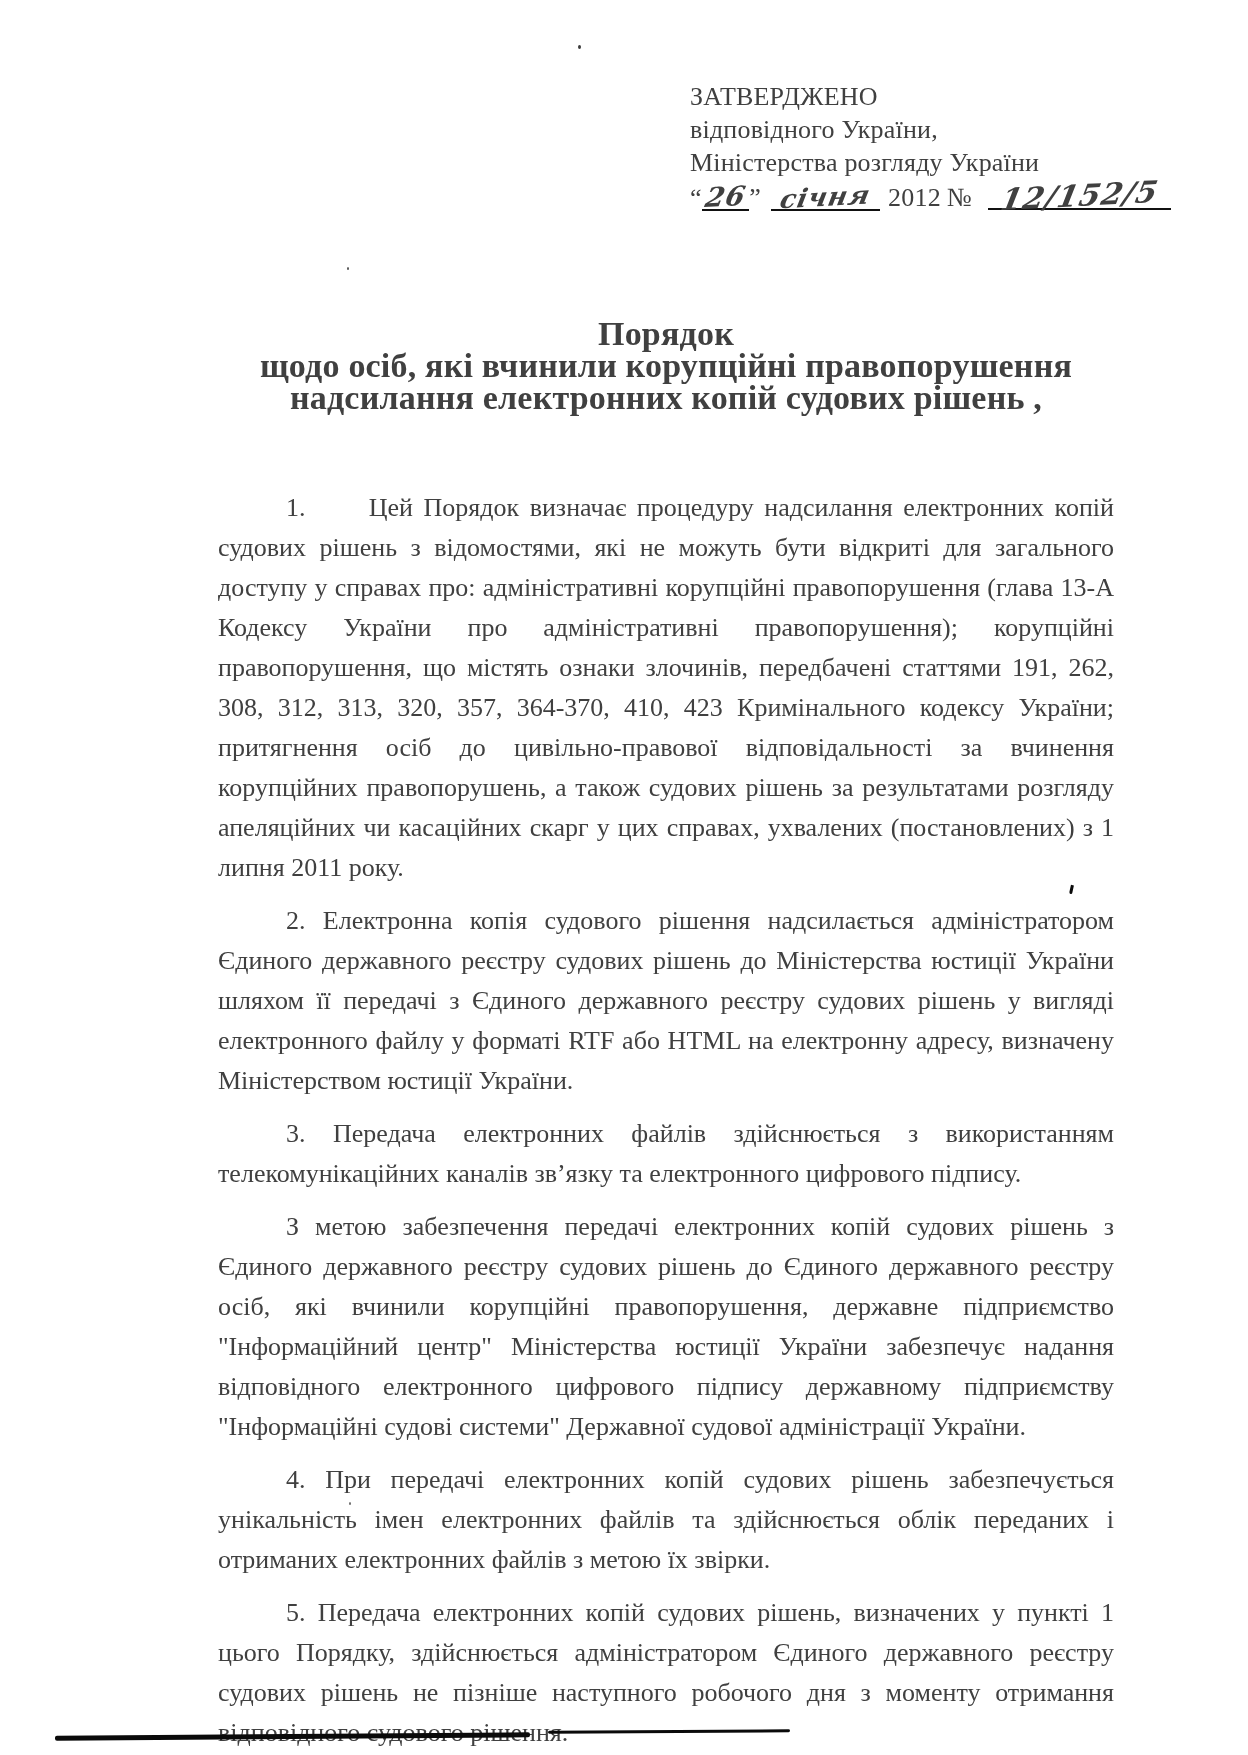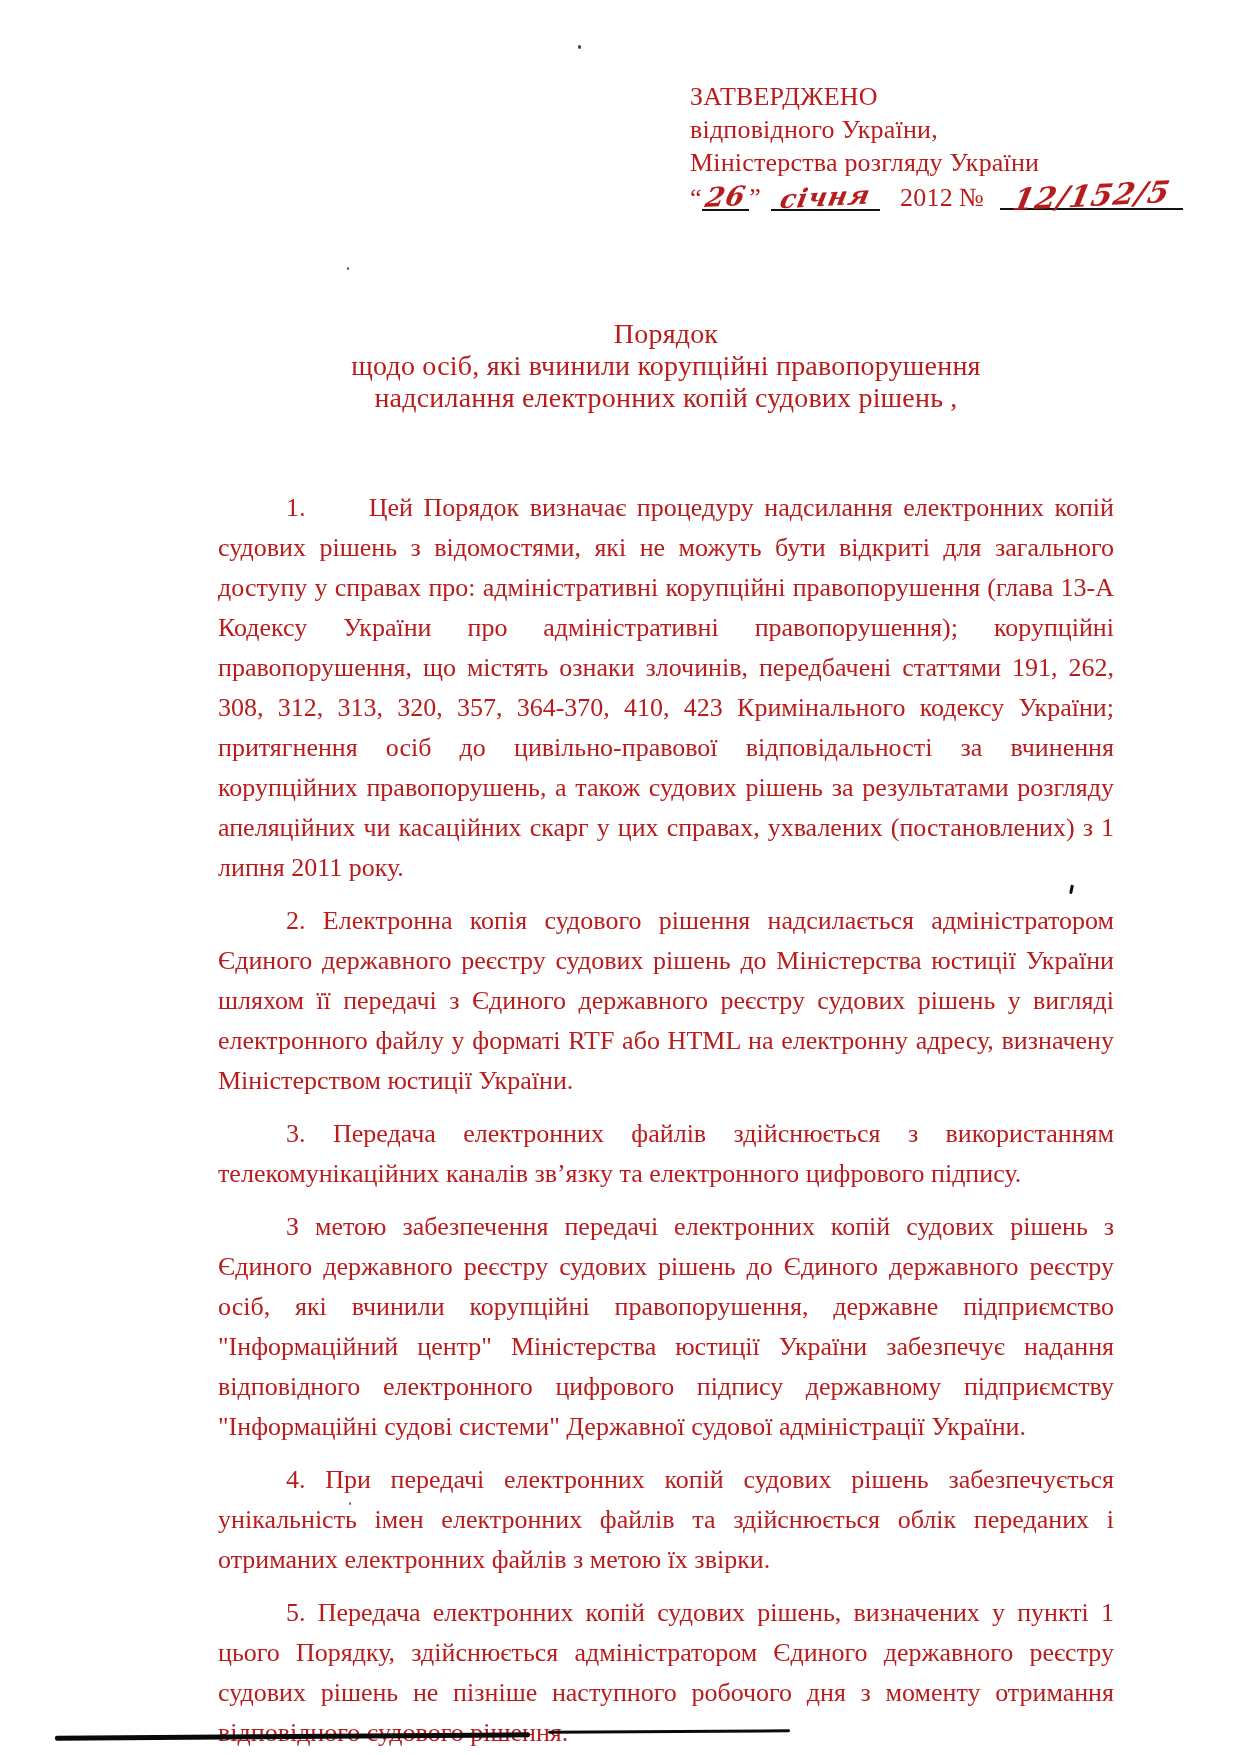--- a/index.html
+++ b/index.html
@@ -2,21 +2,21 @@
 <html><head>
 <meta charset="utf-8">
 <style>
   * { margin: 0; padding: 0; box-sizing: border-box; }
   html, body { background: #e8e8e8; }
   .page {
     position: relative;
     width: 1248px;
     height: 1755px;
     background: #ffffff;
-    color: #b91c1c;
+    color: #404040;
     font-family: "Liberation Serif", "DejaVu Serif", serif;
     overflow: hidden;
     margin: 0 auto;
   }
   
   .approval {
     position: absolute;
     left: 690px;
     top: 80px;
     width: 440px;
@@ -36,31 +36,31 @@
     font-style: italic;
     font-weight: bold;
     font-family: "DejaVu Serif", serif;
     letter-spacing: 1px;
   }
   .hw-inner { display: inline-block; transform: skewX(-14deg) rotate(-3deg); }
   .uline { border-bottom: 2px solid #111; display: inline-block; line-height: 24px; }
   .hw-day { padding: 0 4px; font-size: 27px; }
   .hw-month { padding: 0 10px; margin: 0 8px 0 10px; font-size: 26px; }
   .hw-number { padding: 0 14px; margin-left: 16px; font-size: 30px; }
-  .printed-year { margin: 0 6px 0 12px; }
+  .printed-year { margin: 0 6px 0 0; }
 
   
   .doc-title {
     position: absolute;
     left: 218px;
     top: 318px;
     width: 896px;
     text-align: center;
-    font-weight: normal;
-    font-size: 28px;
+    font-weight: bold;
+    font-size: 34px;
     line-height: 32px;
     letter-spacing: 0.2px;
   }
 
   
   .body-text {
     position: absolute;
     left: 218px;
     top: 488px;
     width: 896px;

